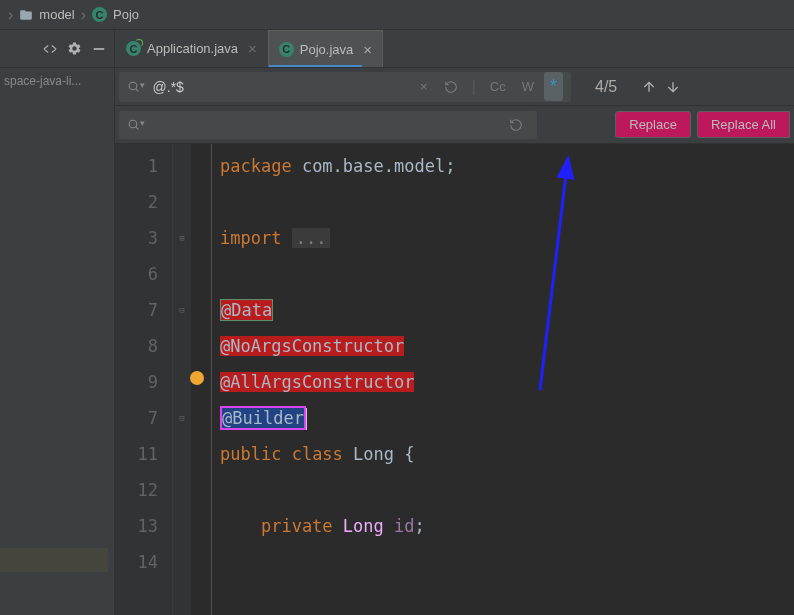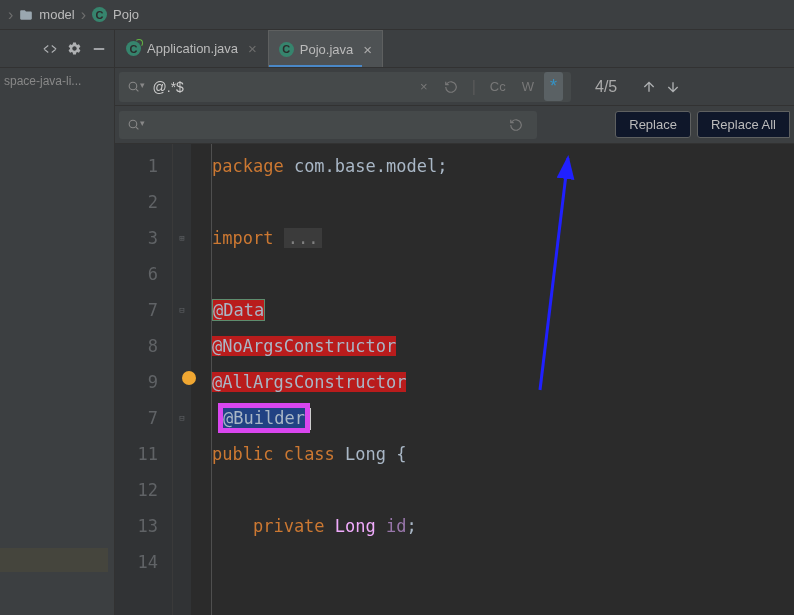--- a/index.html
+++ b/index.html
@@ -32,35 +32,35 @@
     .search-actions { display: flex; align-items: center; gap: 4px; margin-left: auto; }
     .action-btn { color: #787878; padding: 4px 6px; display: inline-flex; align-items: center; cursor: pointer; font-size: 13px; border-radius: 3px; }
     .action-btn.active { background: #5a6164; color: #3592c4; }
     .regex-star { font-size: 18px; color: #3592c4; }
     .match-count { color: #aaa; font-size: 16px; padding: 0 20px; }
     .nav-btn { color: #afb1b3; padding: 4px; cursor: pointer; display: inline-flex; }
     
     .replace-row { display: flex; align-items: center; height: 38px; background: #3c3f41; border-bottom: 1px solid #323232; padding-right: 4px; }
     .replace-field { flex: 0 0 418px; display: flex; align-items: center; background: #45494a; height: 28px; border-radius: 3px; margin: 0 4px; padding: 0 8px; }
     .replace-buttons { display: flex; gap: 6px; margin-left: auto; }
-    .btn { background: #0f172a; border: 1px solid #5e6060; color: #bbb; padding: 5px 13px; font-size: 13px; border-radius: 3px; cursor: pointer; }
+    .btn { background: #be185d; border: 1px solid #5e6060; color: #bbb; padding: 5px 13px; font-size: 13px; border-radius: 3px; cursor: pointer; }
     
     .editor { position: absolute; left: 115px; top: 144px; right: 0; bottom: 0; background: #2b2b2b; display: flex; font-family: 'Consolas', 'Monaco', monospace; font-size: 17px; }
     .gutter { width: 58px; background: #313335; text-align: right; padding: 4px 14px 4px 4px; color: #606366; border-right: 1px solid #3a3a3a; }
     .gutter-line { height: 36px; line-height: 36px; }
     .fold-gutter { width: 18px; background: #313335; padding-top: 4px; }
     .fold-mark { height: 36px; display: flex; align-items: center; justify-content: center; color: #606366; font-size: 9px; }
-    .code-area { flex: 1; padding: 4px 8px 4px 0; border-left: 1px solid #4f4f4f; margin-left: 20px; position: relative; }
+    .code-area { flex: 1; padding: 4px 8px 4px 8px; border-left: 1px solid #4f4f4f; margin-left: 20px; position: relative; }
     .code-line { height: 36px; line-height: 36px; white-space: pre; }
     
     .kw { color: #cc7832; }
     .ident { color: #a9b7c6; }
     .fold-dots { color: #808080; background: #3b3b3b; padding: 0 4px; }
     .hl-match { background: #b91c1c; }
-    .hl-current { background: #214283; border: 5px solid #d946ef; margin-left: 6px; }
+    .hl-current { background: #214283; border: 2px solid #d946ef; }
     .type-col { color: #f0abfc; text-align: right; }
     .id-col { color: #9876aa; }
     
     .lightbulb { position: absolute; left: -30px; top: 7px; width: 14px; height: 14px; background: #f0a732; border-radius: 50%; }
     
     .arrow { position: absolute; left: 440px; top: 150px; pointer-events: none; }
     
     .c-icon { display: inline-flex; width: 15px; height: 15px; background: #36846d; border-radius: 50%; align-items: center; justify-content: center; color: #2b2b2b; font-size: 11px; font-weight: bold; }
     .c-icon.refresh::after { content: ""; position: absolute; width: 6px; height: 6px; border: 1.5px solid #62b543; border-bottom-color: transparent; border-left-color: transparent; border-radius: 50%; top: -2px; right: -2px; }
     .c-icon { position: relative; }

